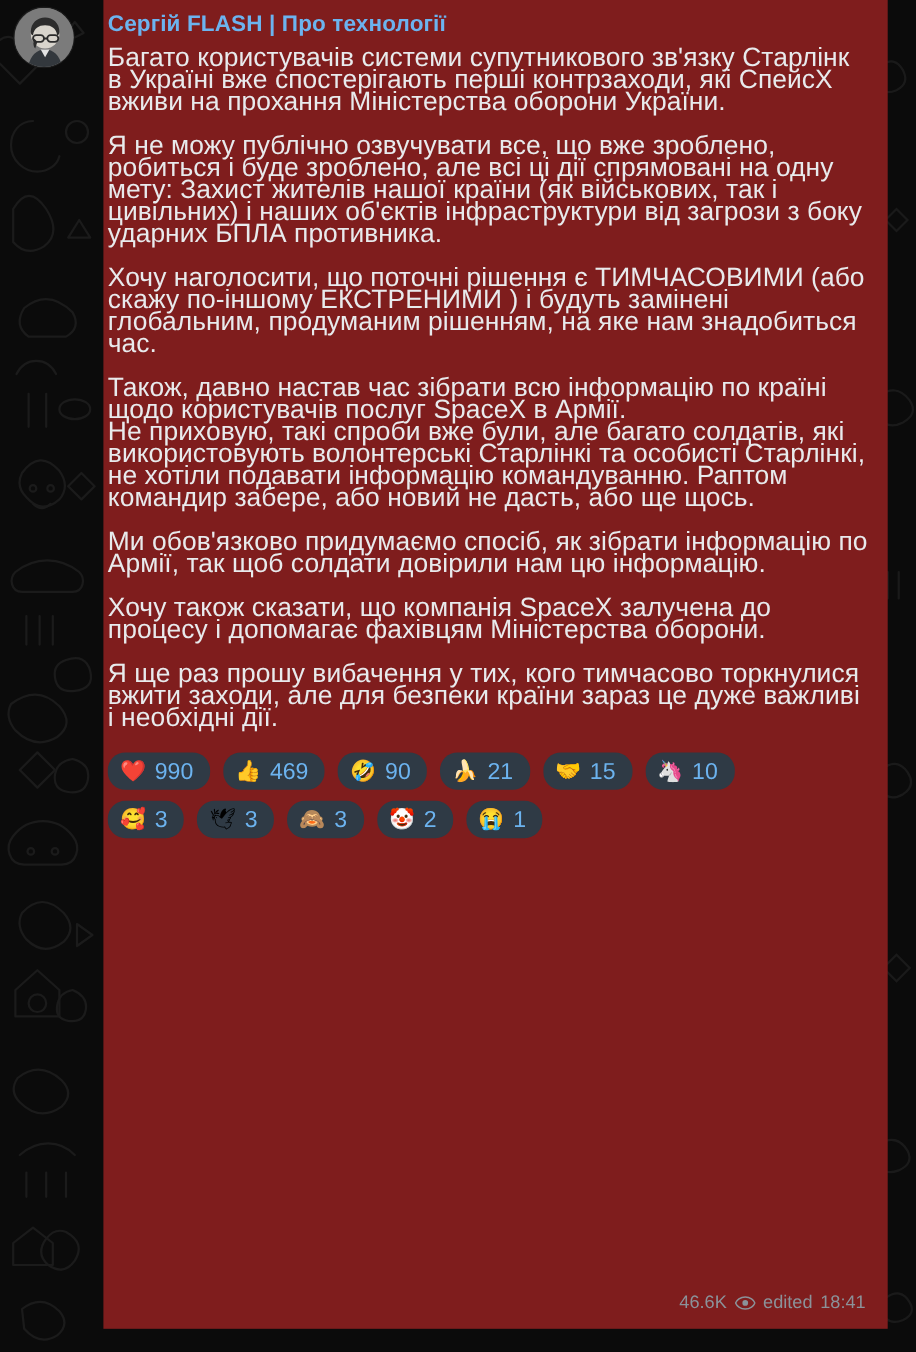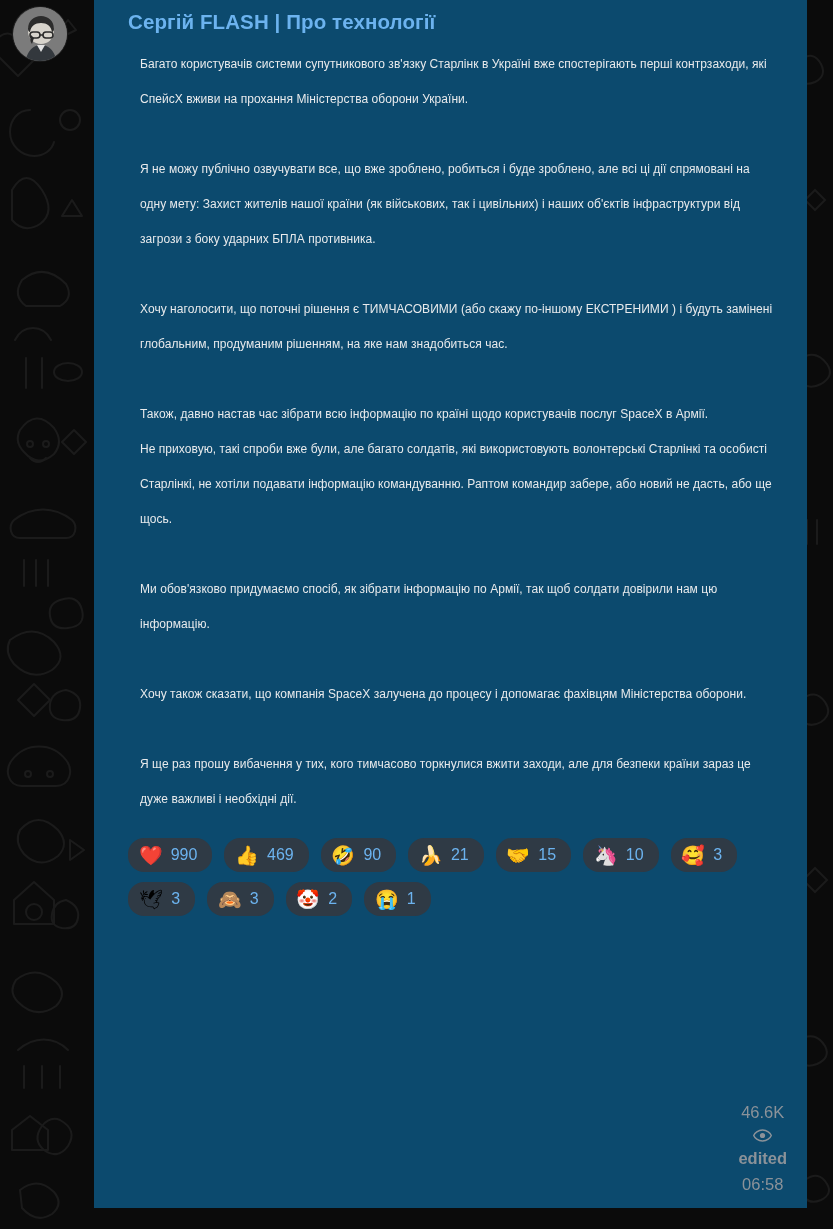--- a/index.html
+++ b/index.html
@@ -61,43 +61,43 @@
     background: radial-gradient(circle at 50% 38%, #9a9a9a 0%, #6d6d6d 42%, #3a3a3a 75%, #232323 100%);
     overflow: hidden;
     z-index: 3;
     border: 1px solid #1b1b1b;
   }
   #avatar svg { display: block; }
 
   #bubble {
     margin-left: 0;
     width: 803px;
-    background: #0c4a6e;
+    background: #7f1d1d;
     border-radius: 0 0 0 0;
-    padding: 9px 18px 14px 34px;
+    padding: 9px 18px 14px 4px;
     min-height: 1208px;
     position: relative;
   }
 
   #channel-name {
     color: #6cb3ef;
     font-size: 20.5px;
     font-weight: bold;
     line-height: 26px;
     margin: 0 0 8px 0;
     letter-spacing: 0.1px;
   }
 
   .msg-text {
     color: #e8eaec;
-    font-size: 12px;
-    line-height: 35px;
+    font-size: 24px;
+    line-height: 20px;
     white-space: pre-wrap;
     word-wrap: break-word;
-    margin: 12px;
+    margin: 0;
     letter-spacing: 0.05px;
   }
 
   
   #reactions {
     margin-top: 21px;
     display: flex;
     flex-wrap: wrap;
     gap: 10px 12px;
     max-width: 640px;
@@ -112,39 +112,38 @@
     height: 34px;
     cursor: pointer;
     user-select: none;
   }
   .reaction .emoji {
     font-size: 19px;
     line-height: 1;
   }
   .reaction .count {
     color: #6cb3ef;
-    font-size: 16px;
+    font-size: 21px;
     line-height: 1;
     font-weight: 400;
   }
 
   
   #msg-meta {
     position: absolute;
     right: 20px;
     bottom: 14px;
     display: flex;
     align-items: center;
     gap: 7px;
     color: #8a9097;
     font-size: 16.5px;
-    flex-direction: column;
   }
   #msg-meta .views-count { color: #8b9299; }
-  #msg-meta .edited { color: #8b9299; font-weight: bold; }
+  #msg-meta .edited { color: #8b9299; }
   #msg-meta .time { color: #8b9299; }
   .eye-icon { display: inline-flex; align-items: center; }
 </style>
 </head>
 <body>
 
 <div id="backdrop">
   <svg class="doodles" viewBox="0 0 110 1229" xmlns="http://www.w3.org/2000/svg">
     <g stroke="#2b2b2b" stroke-width="2" fill="none" stroke-linecap="round" stroke-linejoin="round">
       <path d="M18 40 q-10 -12 -20 -2 q-8 9 2 20 l18 18 l18 -18 q10 -11 2 -20 q-10 -10 -20 2"></path>
@@ -269,21 +268,21 @@
 
     <div id="msg-meta">
       <span class="views-count">46.6K</span>
       <span class="eye-icon">
         <svg width="19" height="13" viewBox="0 0 19 13" xmlns="http://www.w3.org/2000/svg">
           <path d="M9.5 1C5 1 1.7 4 0.7 6.5 1.7 9 5 12 9.5 12S17.3 9 18.3 6.5C17.3 4 14 1 9.5 1z" fill="none" stroke="#8b9299" stroke-width="1.4"></path>
           <circle cx="9.5" cy="6.5" r="2.6" fill="#8b9299"></circle>
         </svg>
       </span>
       <span class="edited">edited</span>
-      <span class="time">06:58</span>
+      <span class="time">18:41</span>
     </div>
   </div>
 </div>
 
 <div id="avatar">
   <svg width="56" height="56" viewBox="0 0 56 56" xmlns="http://www.w3.org/2000/svg">
     <defs>
       <clipPath id="clipAv">
           <circle cx="28" cy="28" r="28"></circle>
         </clipPath>

